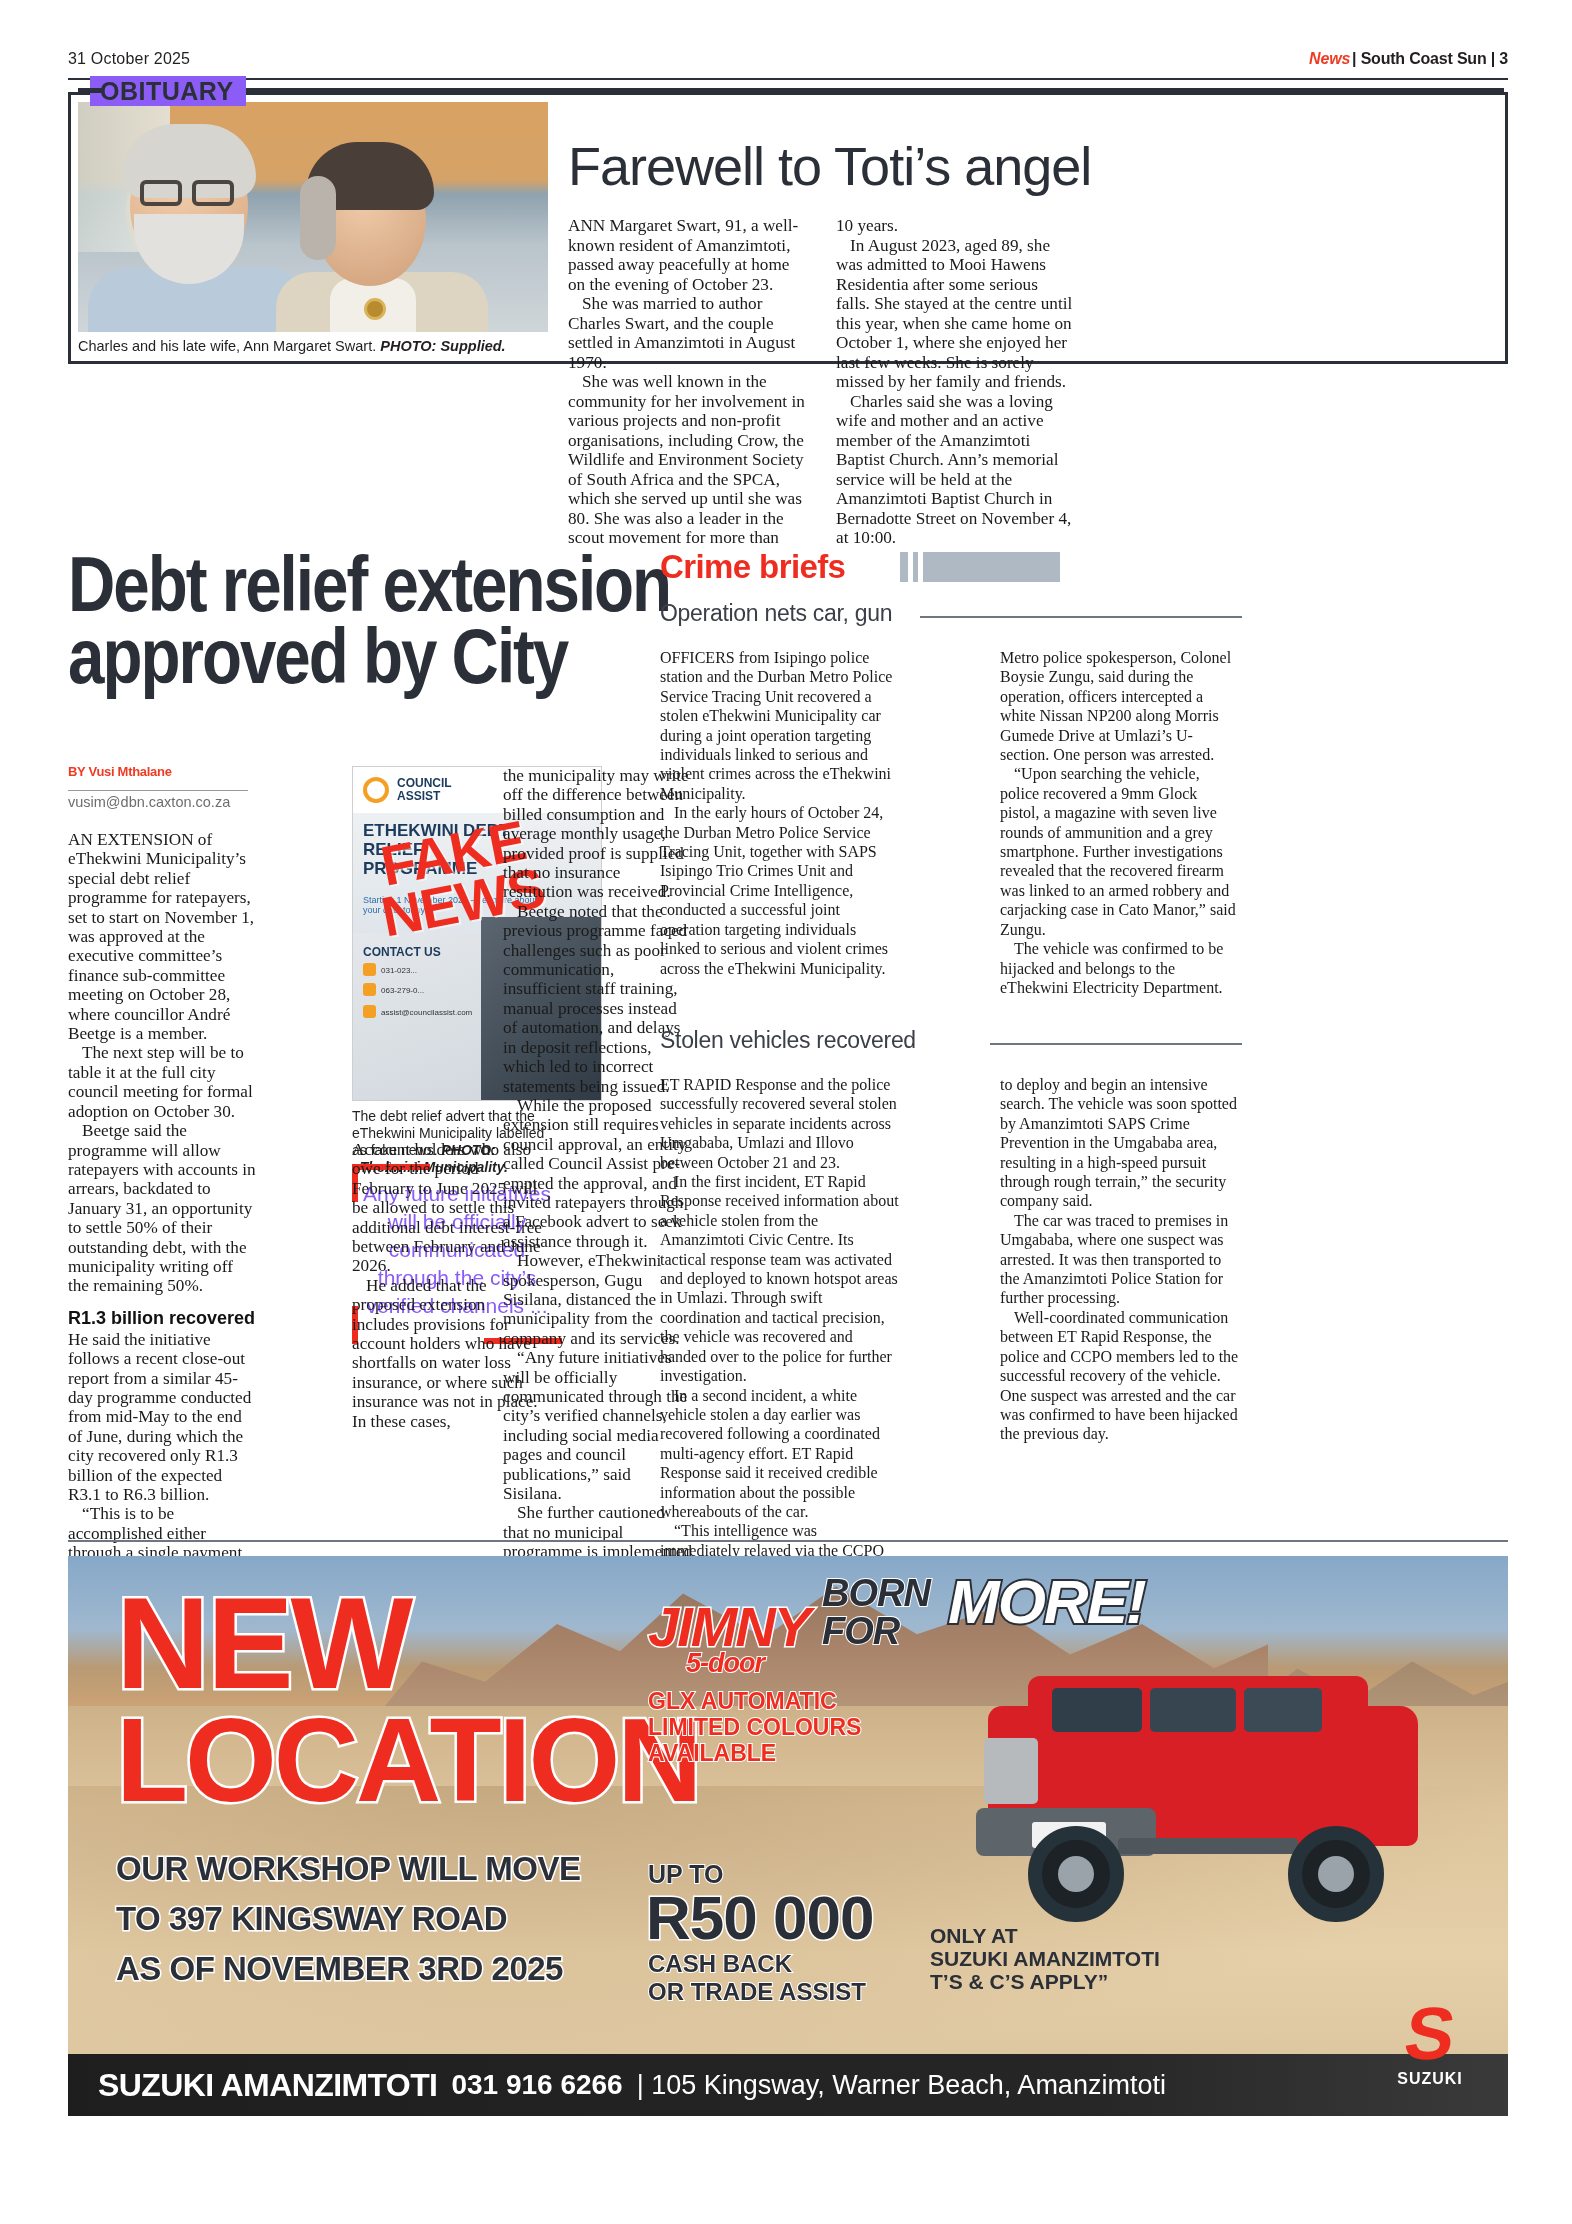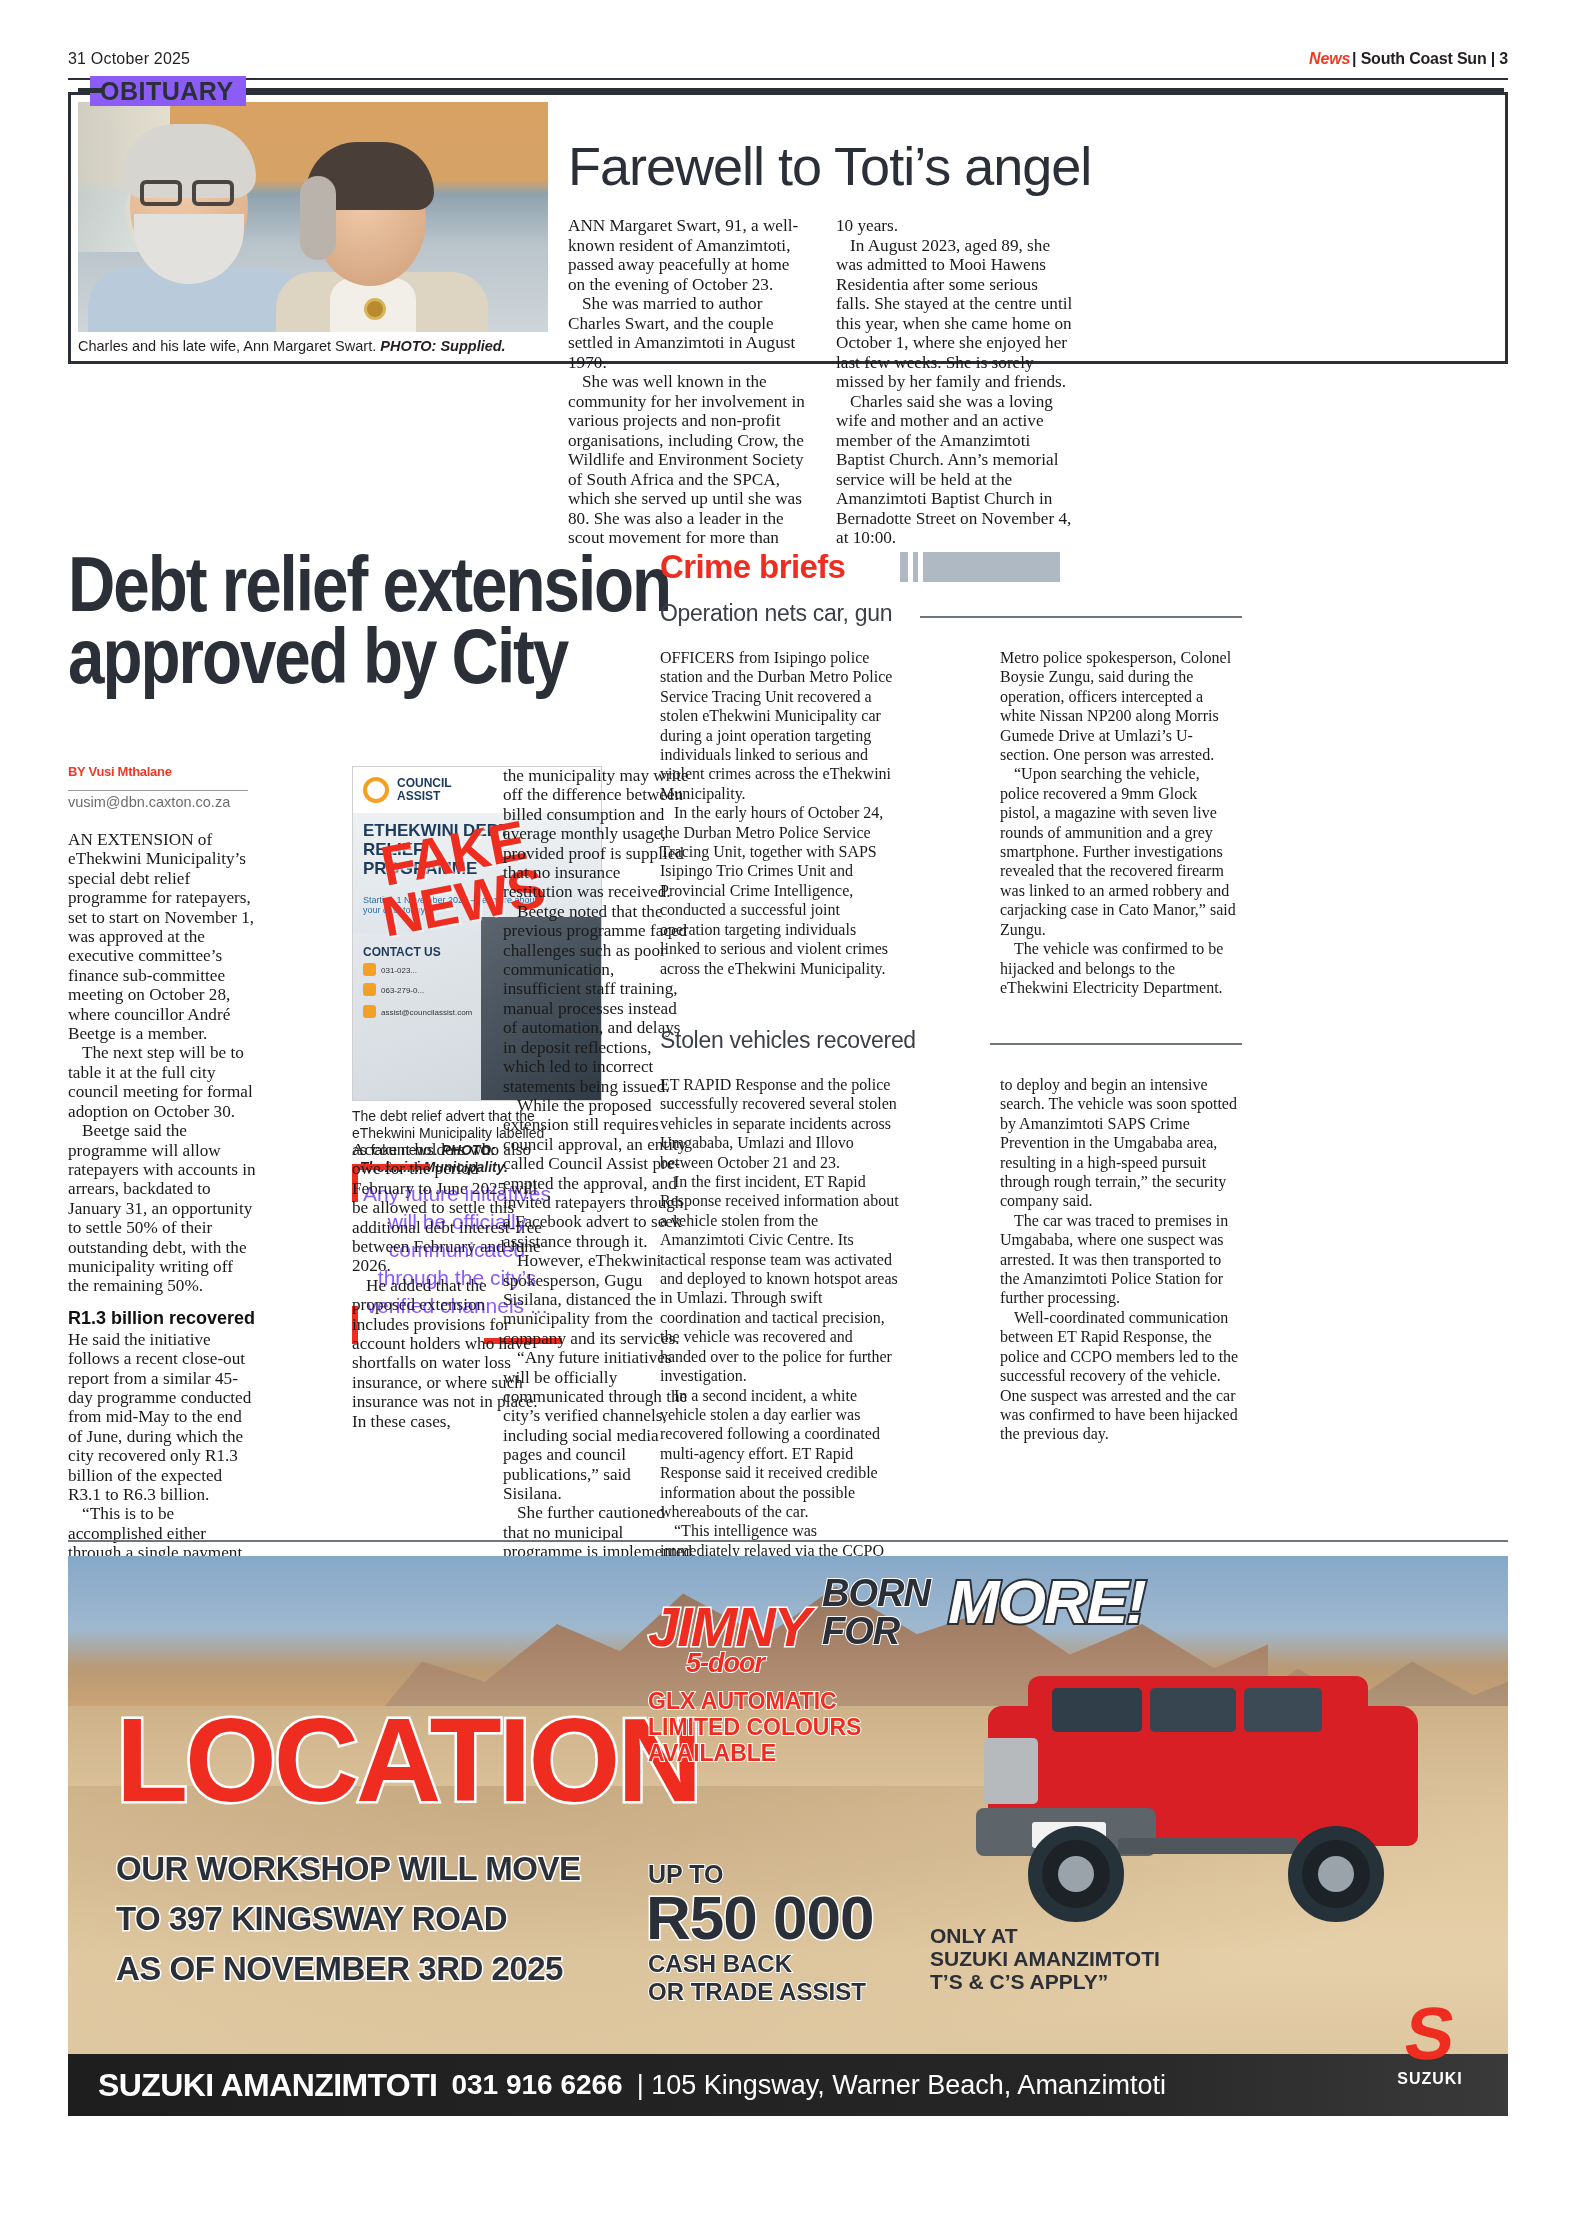--- a/index.html
+++ b/index.html
@@ -501,20 +501,21 @@
       <div class="grille"></div>
       <div class="bumper"></div>
       <div class="plate">Jimny</div>
       <div class="sidestep"></div>
       <div class="wheel1"></div>
       <div class="wheel2"></div>
       <div class="hub1"></div>
       <div class="hub2"></div>
     </div>
 
+    <div class="suz-new">NEW</div>
     <div class="suz-location">LOCATION</div>
     <div class="suz-lines">
       <div>OUR WORKSHOP WILL MOVE</div>
       <div>TO 397 KINGSWAY ROAD</div>
       <div>AS OF NOVEMBER 3RD 2025</div>
     </div>
 
     <div class="suz-jimny">JIMNY</div>
     <div class="suz-5door">5-door</div>
     <div class="suz-born">

